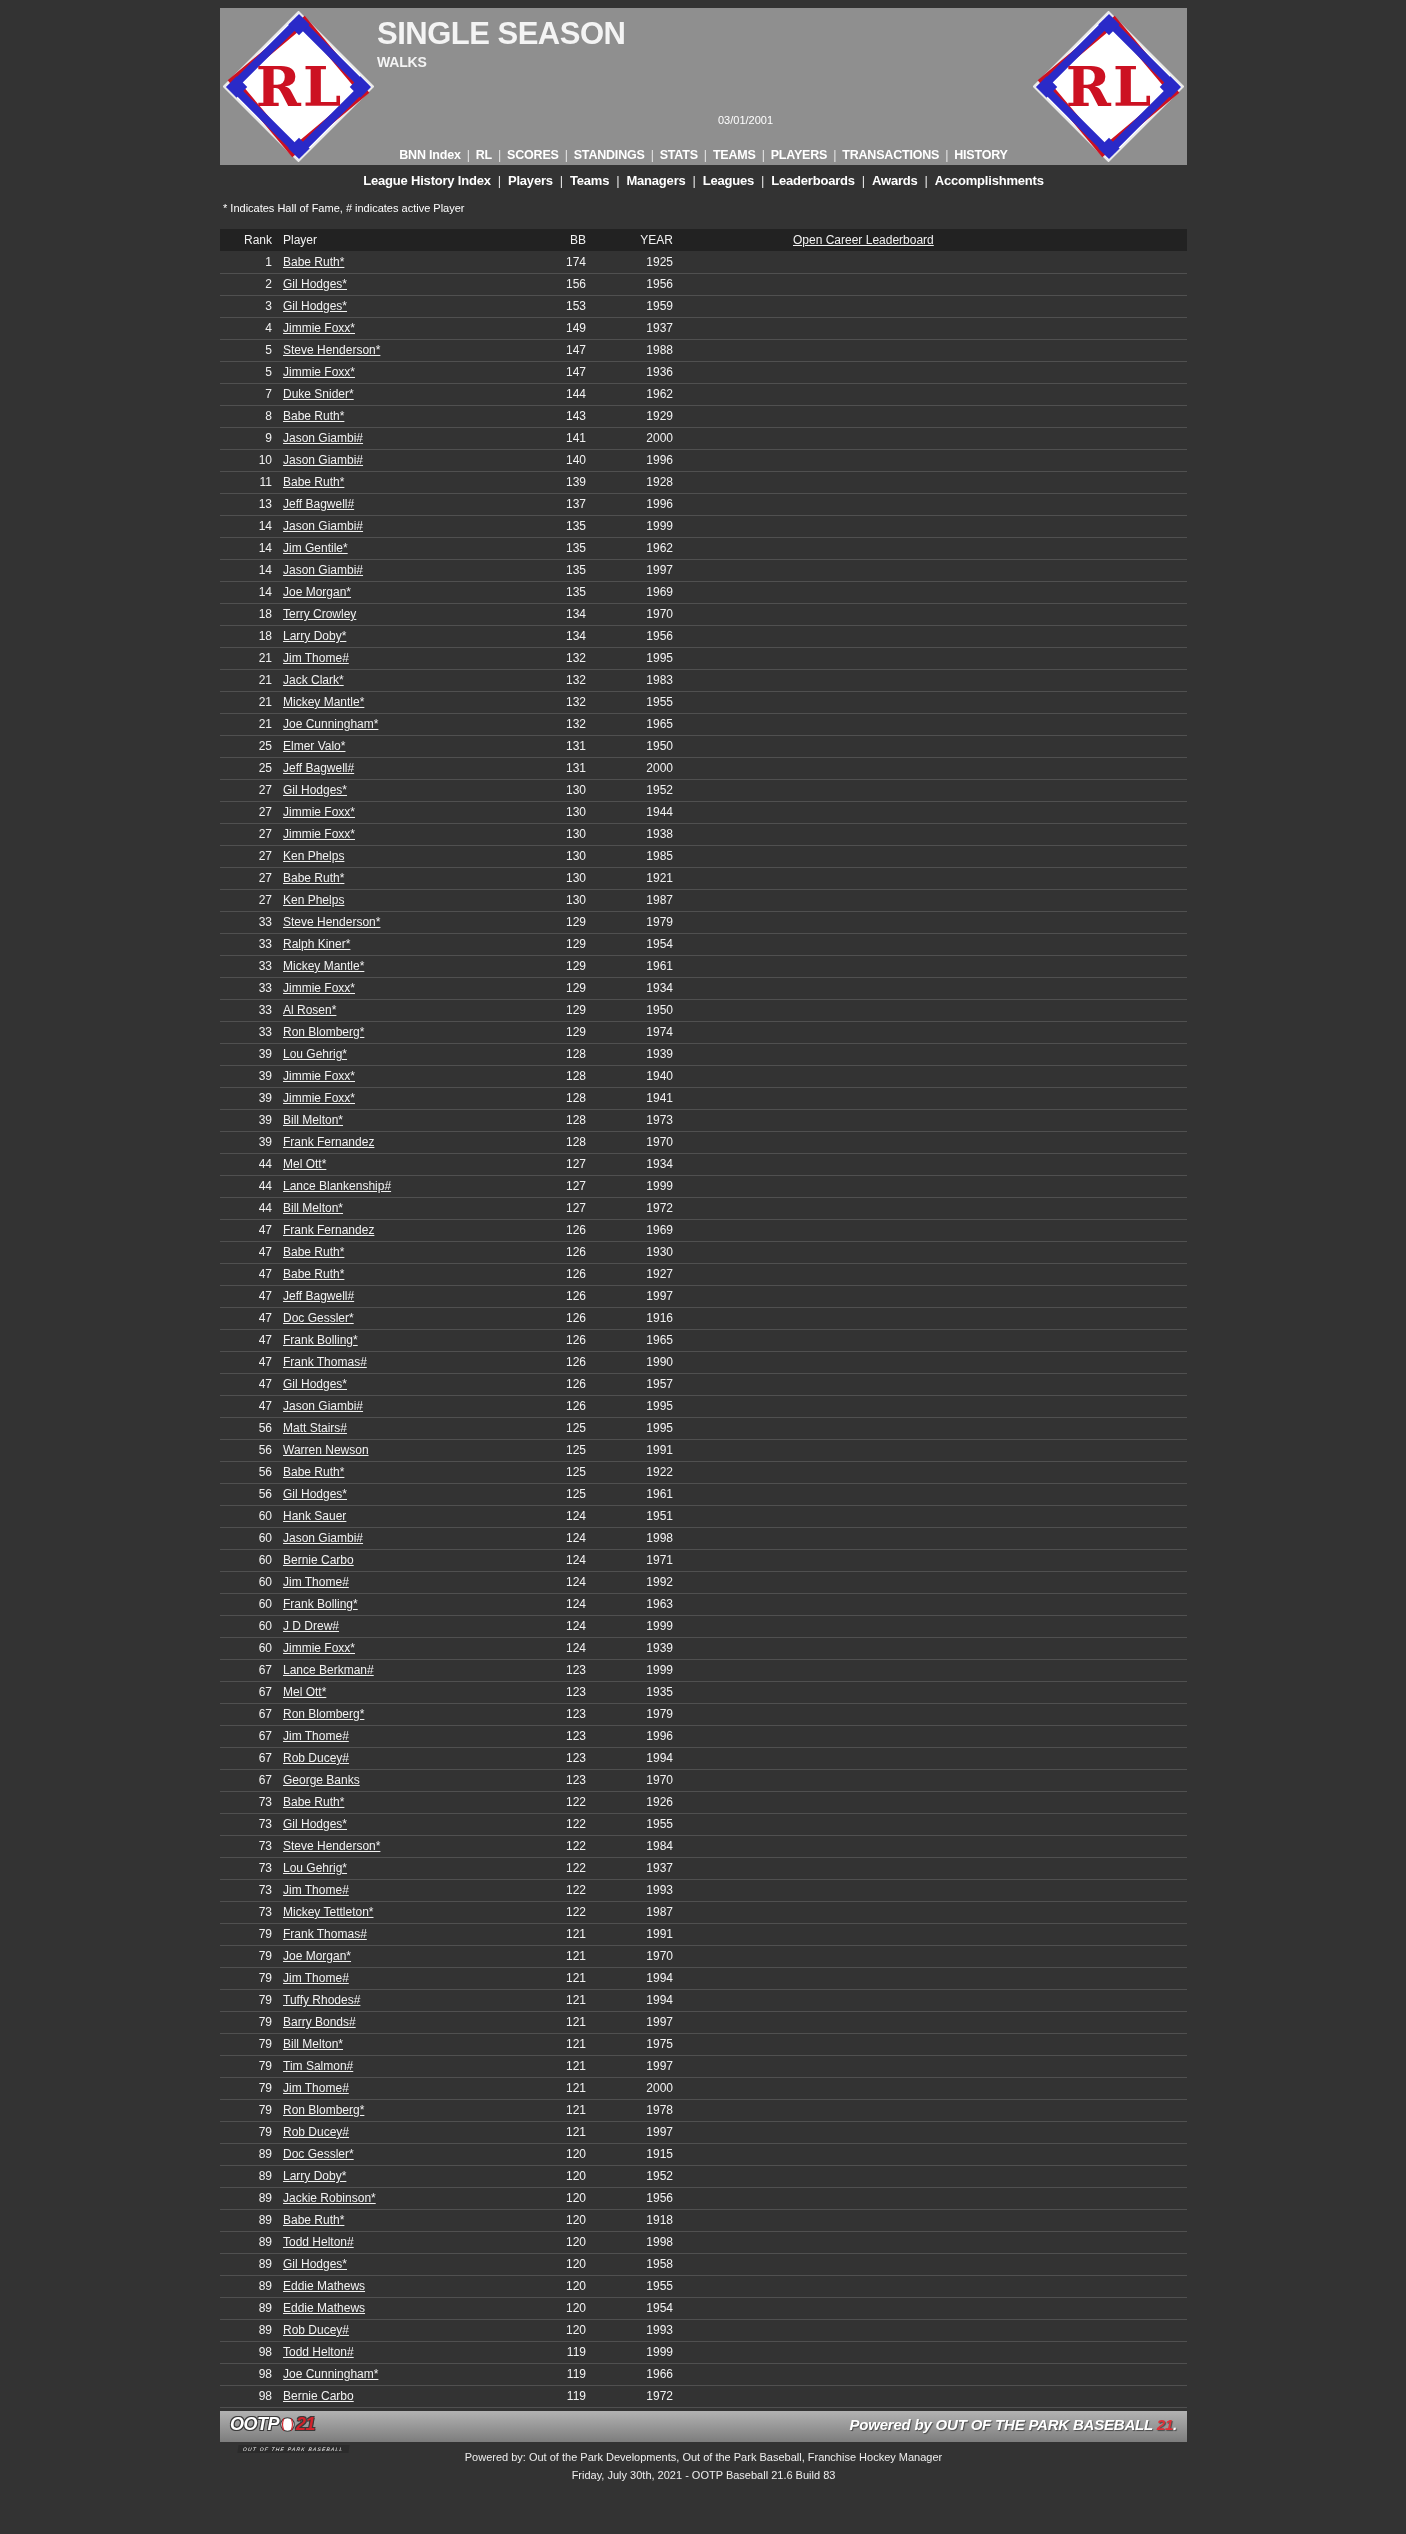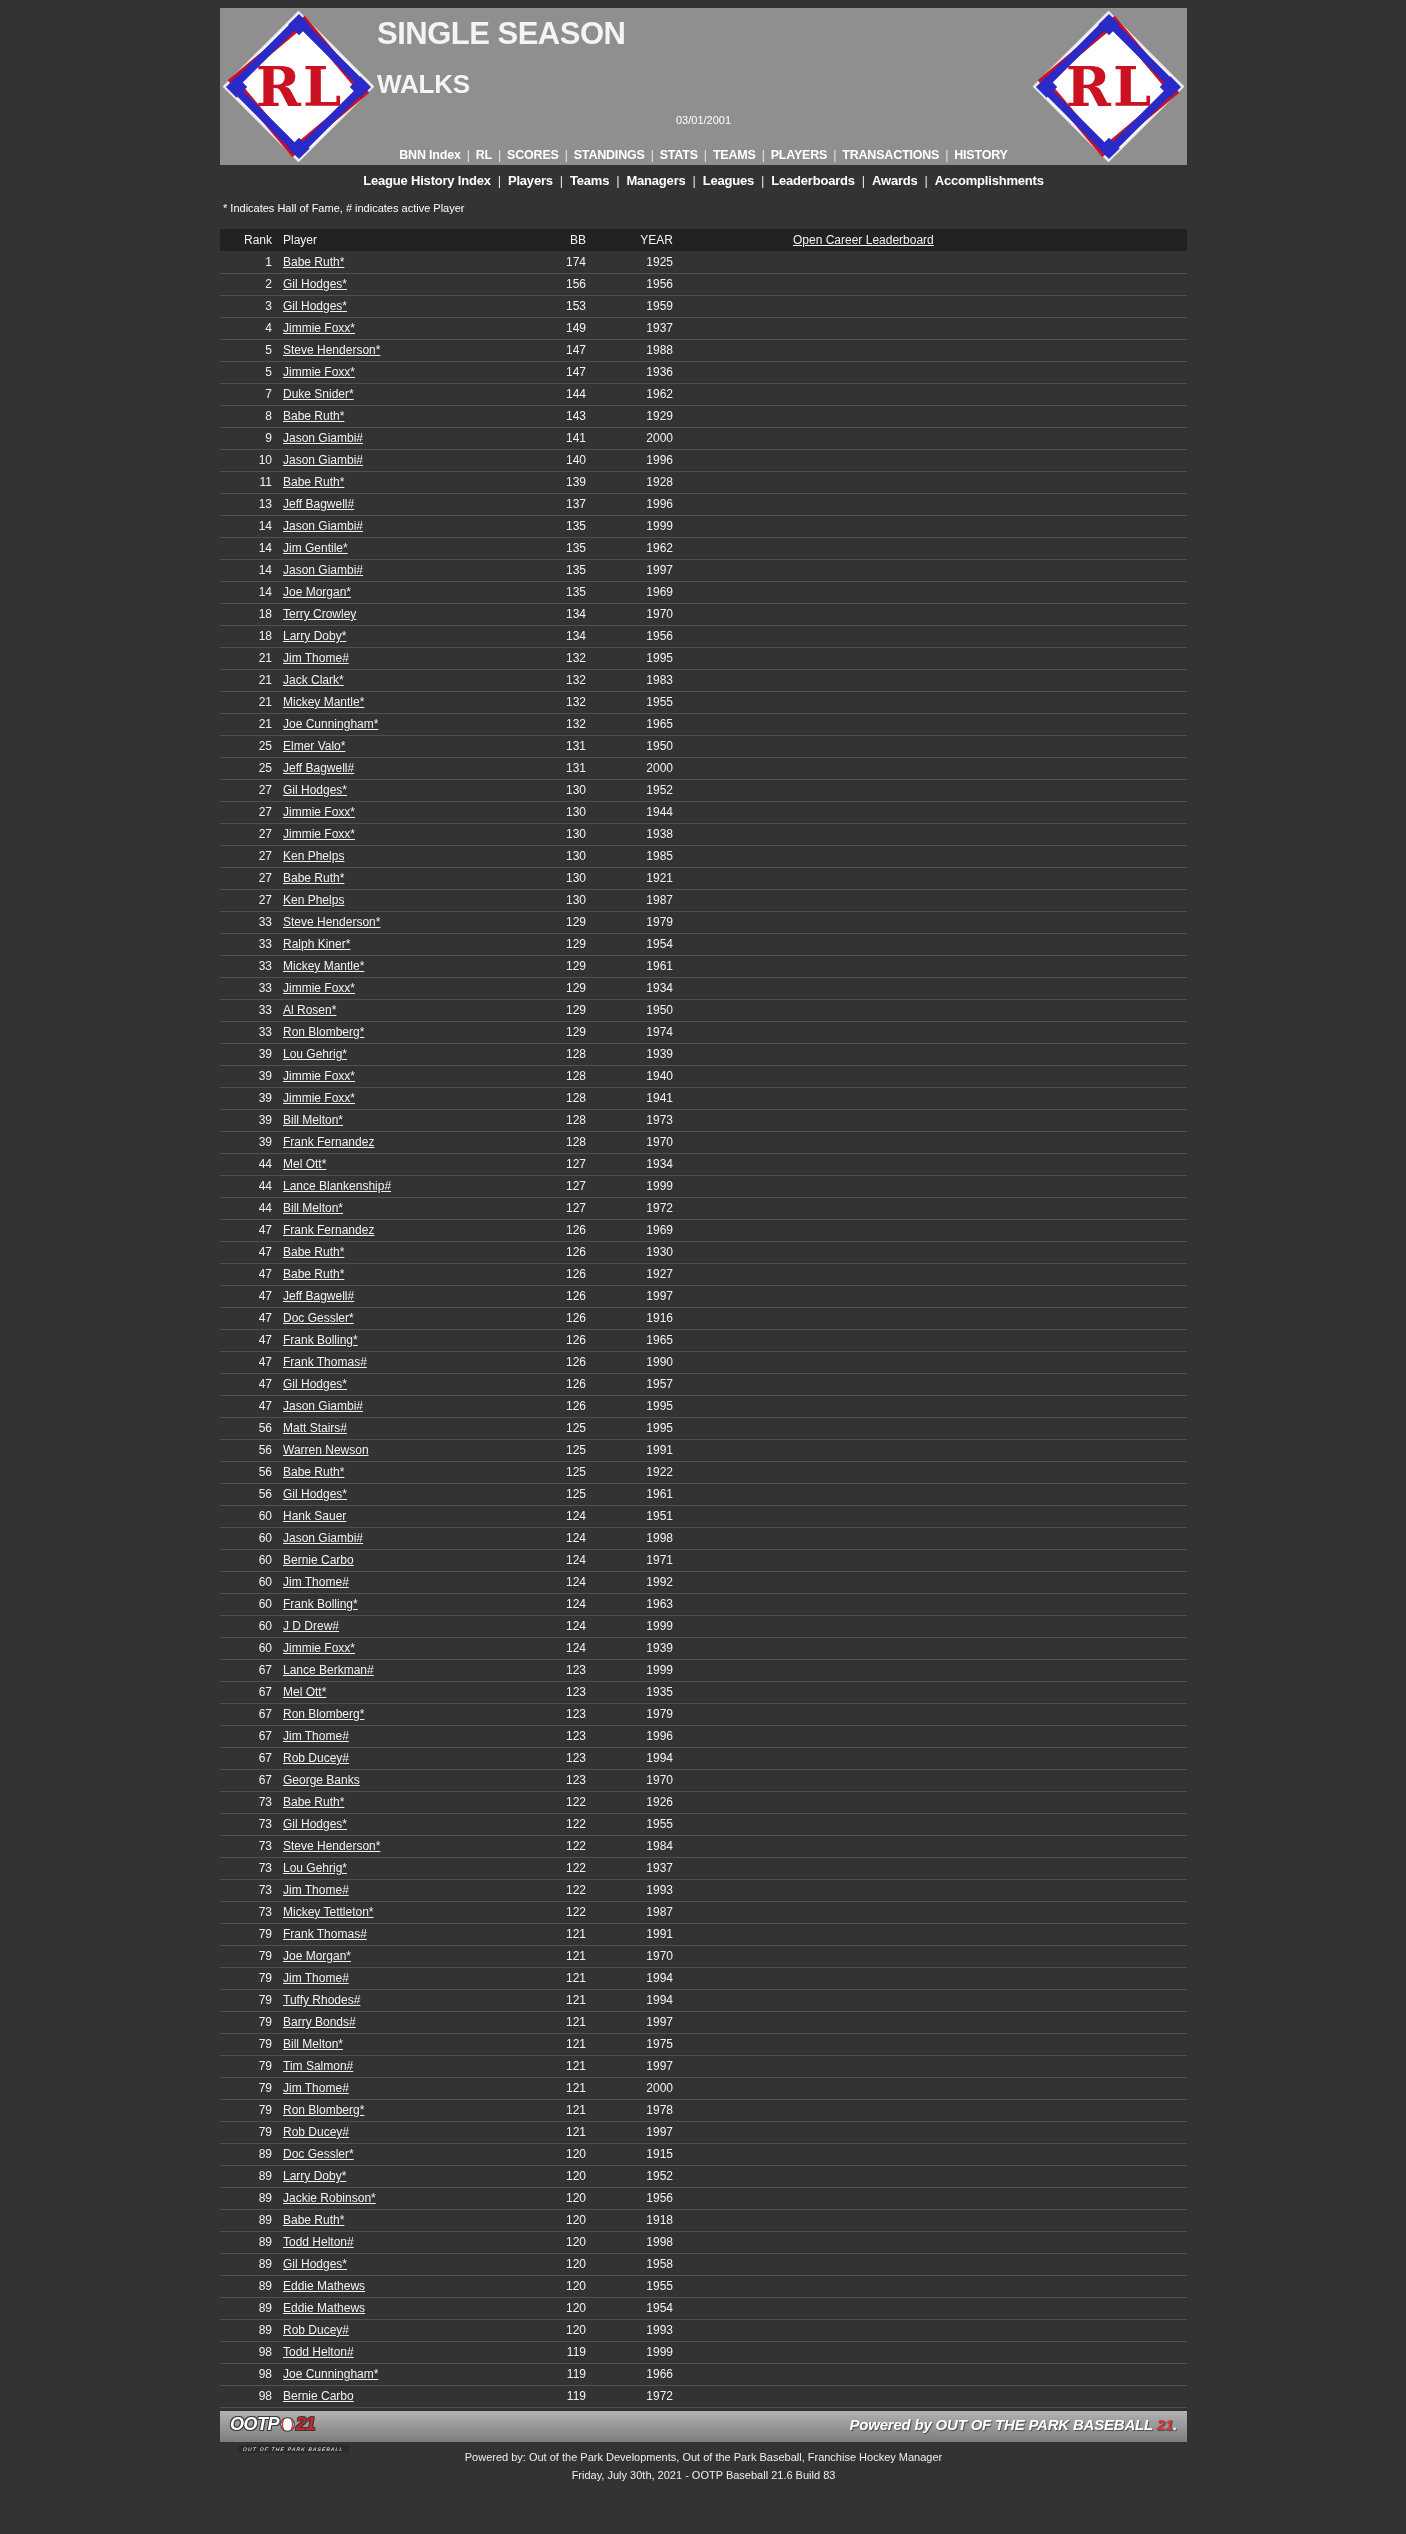--- a/index.html
+++ b/index.html
@@ -11,22 +11,22 @@
   }
   .content{position:relative;margin-left:220px;width:967px;}
 
   
   .band{position:relative;margin-top:8px;height:157px;background:#8f8f8f;}
   .logo{position:absolute;top:3px;width:151px;height:151px;}
   .logo.left{left:3px;}
   .logo.right{right:3px;}
   .titleblock{position:absolute;left:157px;top:10px;color:#f4f4f4;line-height:1.05;}
   .title1{font-size:31px;font-weight:bold;letter-spacing:-0.5px;}
-  .title2{font-size:26px;font-weight:bold;margin-top:20px;letter-spacing:-0.2px;}
-  .date{position:absolute;top:106px;left:0;width:100%;text-align:center;color:#fff;font-size:11px;}
+  .title2{font-size:14px;font-weight:bold;margin-top:4px;letter-spacing:-0.2px;}
+  .date{position:absolute;top:106px;left:0;width:100%;text-align:center;color:#fff;font-size:11px;padding-left:42px;}
   .nav1{position:absolute;bottom:3px;left:0;width:100%;text-align:center;color:#fff;
         font-size:12.5px;font-weight:bold;letter-spacing:-0.2px;}
   .sep{margin:0 6px;color:#e3e3e3;font-weight:normal;}
   .navitem{cursor:pointer;text-align:center;}
 
   
   .nav2{margin-top:4px;padding:4px 0;text-align:center;color:#fff;
         font-size:13px;font-weight:bold;letter-spacing:-0.2px;}
   .nav2 .sep{margin:0 7px;}
 

